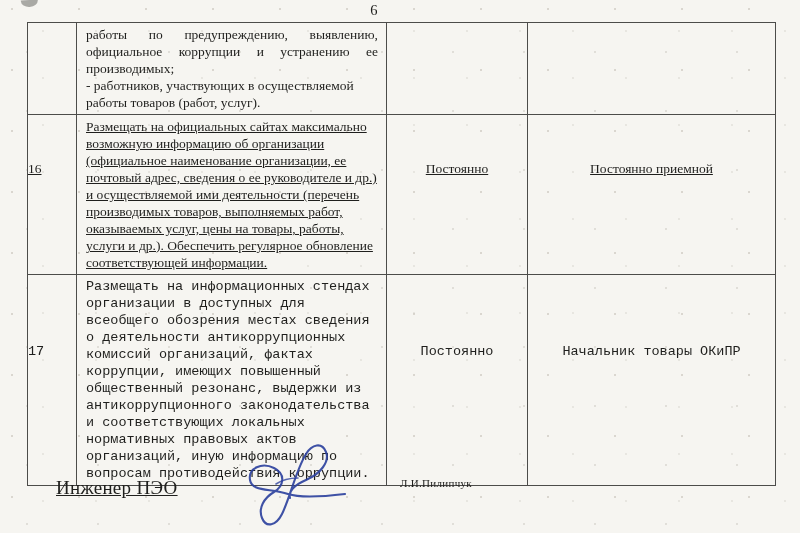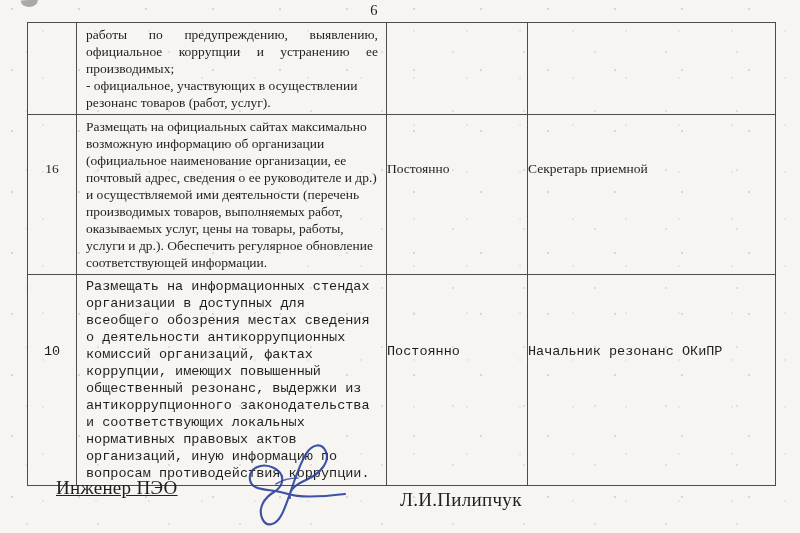--- a/index.html
+++ b/index.html
@@ -33,37 +33,37 @@
   table.doc-table {
     position: absolute; left: 27px; top: 22px;
     width: 748px; table-layout: fixed;
     border-collapse: collapse;
   }
   table.doc-table, table.doc-table td {
     border: 1.7px solid #4c4c4a;
   }
   table.doc-table { border-color: #434341; }
   td { vertical-align: top; font-size: 13.5px; line-height: 17px; }
-  td.cell-num { text-align: center; }
+  td.cell-num { text-align: left; }
   td.cell-task { padding: 3px 8px 3px 9px; }
-  td.cell-freq, td.cell-resp { }
+  td.cell-freq, td.cell-resp { text-align: center; }
   tr.row-cont  td { height: 79px; }
-  tr.row-16 td { height: 153px; }
+  tr.row-16 td { height: 153px; text-decoration: underline; }
   tr.row-17 td { height: 166px; font-family: Liberation Mono, monospace; }
   tr.row-16 td.cell-num,  tr.row-16 td.cell-freq,  tr.row-16 td.cell-resp  { padding-top: 45px; }
   tr.row-17 td.cell-num,  tr.row-17 td.cell-freq,  tr.row-17 td.cell-resp  { padding-top: 68px; }
   .line { white-space: nowrap; }
   .line.just { white-space: normal; text-align: justify; text-align-last: justify; }
   .footer-left {
     position: absolute; left: 56px; top: 477px;
     font-size: 19px; letter-spacing: 0.3px; text-decoration: underline;
   }
   .footer-right {
     position: absolute; left: 400px; top: 477px;
-    font-size: 19px; letter-spacing: 0.3px; margin-top: 12px;
+    font-size: 11px; letter-spacing: 0.3px;
   }
   .signature {
     position: absolute; left: 232px; top: 436px;
     width: 118px; height: 97px;
   }
 </style>
 </head>
 <body>
 
 <div class="page">
@@ -79,37 +79,37 @@
         <col style="width:141px">
         <col style="width:248px">
     </colgroup>
     <tbody>
       <tr class="row-cont">
         <td class="cell-num"></td>
         <td class="cell-task">
           <div class="line just">работы по предупреждению, выявлению,</div>
           <div class="line just">официальное коррупции и устранению ее</div>
           <div class="line">производимых;</div>
-          <div class="line">- официальное, участвующих в осуществлении</div>
-          <div class="line">резонанс товаров (работ, услуг).</div>
+          <div class="line">- работников, участвующих в осуществляемой</div>
+          <div class="line">работы товаров (работ, услуг).</div>
         </td>
         <td class="cell-freq"></td>
         <td class="cell-resp"></td>
       </tr>
       <tr class="row-16">
         <td class="cell-num">16</td>
         <td class="cell-task">Размещать на официальных сайтах максимально возможную информацию об организации (официальное наименование организации, ее почтовый адрес, сведения о ее руководителе и др.) и осуществляемой ими деятельности (перечень производимых товаров, выполняемых работ, оказываемых услуг, цены на товары, работы, услуги и др.). Обеспечить регулярное обновление соответствующей информации.</td>
         <td class="cell-freq">Постоянно</td>
-        <td class="cell-resp">Секретарь приемной</td>
+        <td class="cell-resp">Постоянно приемной</td>
       </tr>
       <tr class="row-17">
-        <td class="cell-num">10</td>
+        <td class="cell-num">17</td>
         <td class="cell-task">Размещать на информационных стендах организации в доступных для всеобщего обозрения местах сведения о деятельности антикоррупционных комиссий организаций, фактах коррупции, имеющих повышенный общественный резонанс, выдержки из антикоррупционного законодательства и соответствующих локальных нормативных правовых актов организаций, иную информацию по вопросам противодействия коррупции.</td>
         <td class="cell-freq">Постоянно</td>
-        <td class="cell-resp">Начальник резонанс ОКиПР</td>
+        <td class="cell-resp">Начальник товары ОКиПР</td>
       </tr>
     </tbody>
   </table>
 
   <div class="footer-left">Инженер ПЭО</div>
 
   <svg class="signature" viewBox="0 0 118 97" xmlns="http://www.w3.org/2000/svg">
     <path d="M 113 58
              C 88 61, 68 62, 56 58
              C 38 52, 20 56, 18 44

